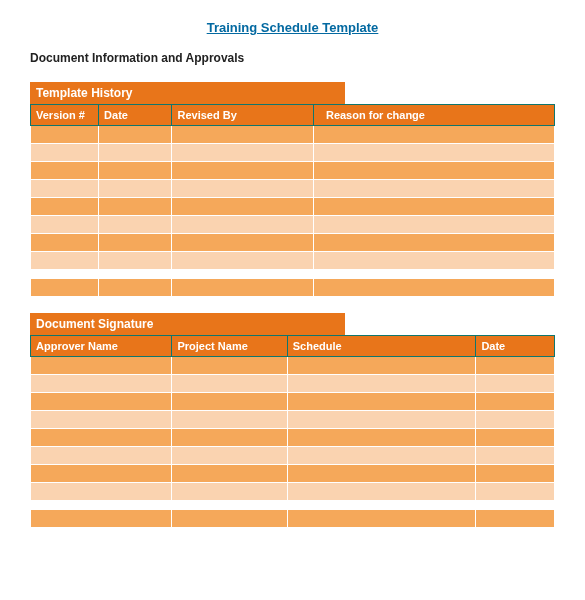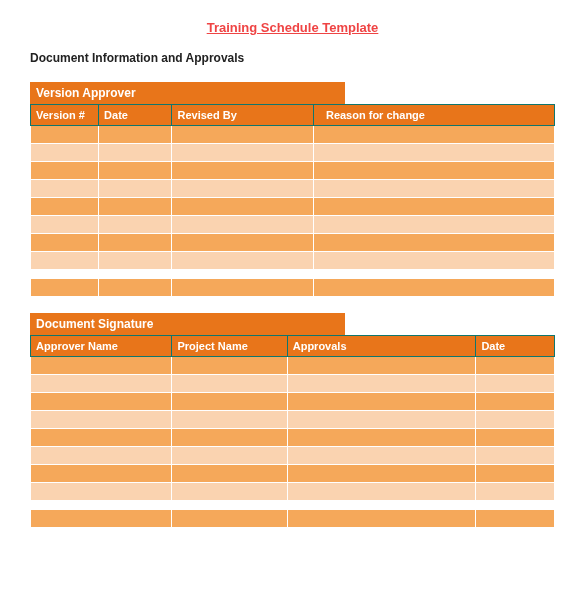--- a/index.html
+++ b/index.html
@@ -10,21 +10,21 @@
       width: 585px;
       min-height: 600px;
       padding: 20px 30px;
     }
     .page-title {
       text-align: center;
       font-size: 13px;
       font-weight: bold;
       text-decoration: underline;
       margin-bottom: 16px;
-      color: #ef4444;
+      color: #0369a1;
     }
     .doc-info-label {
       font-size: 12px;
       font-weight: bold;
       margin-bottom: 17px;
       color: #222;
     }
     .section {
       margin-bottom: 16px;
     }
@@ -81,21 +81,21 @@
     }
   </style>
 </head>
 <body>
 
 <div class="page-title">Training Schedule Template</div>
 
 <div class="doc-info-label">Document Information and Approvals</div>
 
 <div class="section">
-  <div class="section-header">Version Approver</div>
+  <div class="section-header">Template History</div>
   <table>
     <thead>
       <tr>
         <th class="vh-col1">Version #</th>
         <th class="vh-col2">Date</th>
         <th class="vh-col3">Revised By</th>
         <th class="vh-col4">Reason for change</th>
       </tr>
     </thead>
     <tbody>
@@ -160,21 +160,21 @@
   </table>
 </div>
 
 <div class="section">
   <div class="section-header">Document Signature</div>
   <table>
     <thead>
       <tr>
         <th class="ap-col1">Approver Name</th>
         <th class="ap-col2">Project Name</th>
-        <th class="ap-col3">Approvals</th>
+        <th class="ap-col3">Schedule</th>
         <th class="ap-col4">Date</th>
       </tr>
     </thead>
     <tbody>
       <tr class="row-dark">
         <td class="ap-col1"></td>
           <td class="ap-col2"></td>
           <td class="ap-col3"></td>
           <td class="ap-col4"></td>
       </tr>

